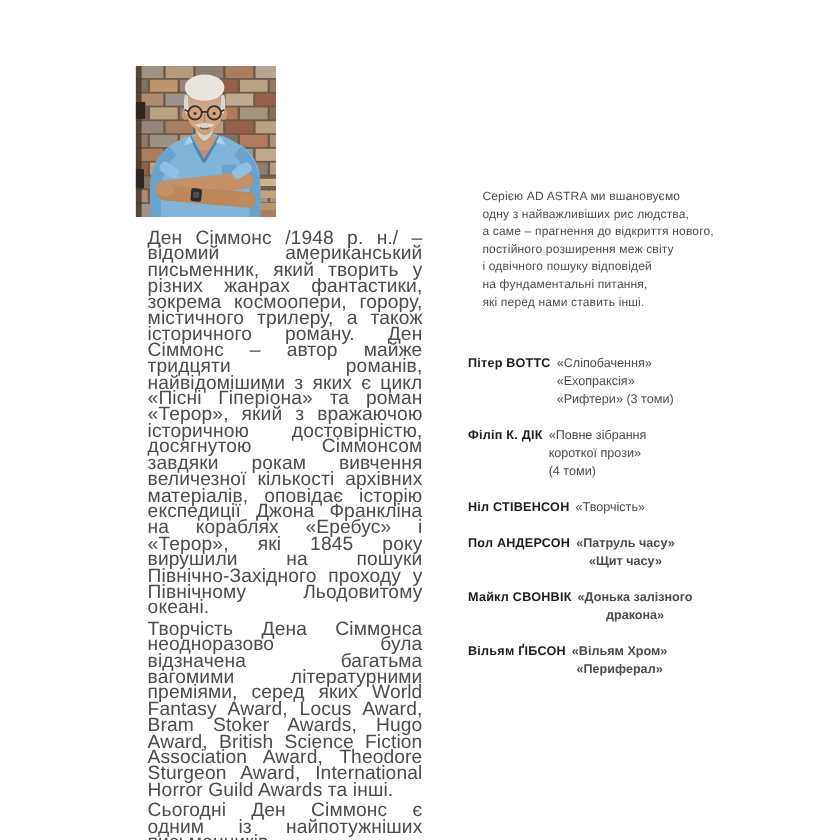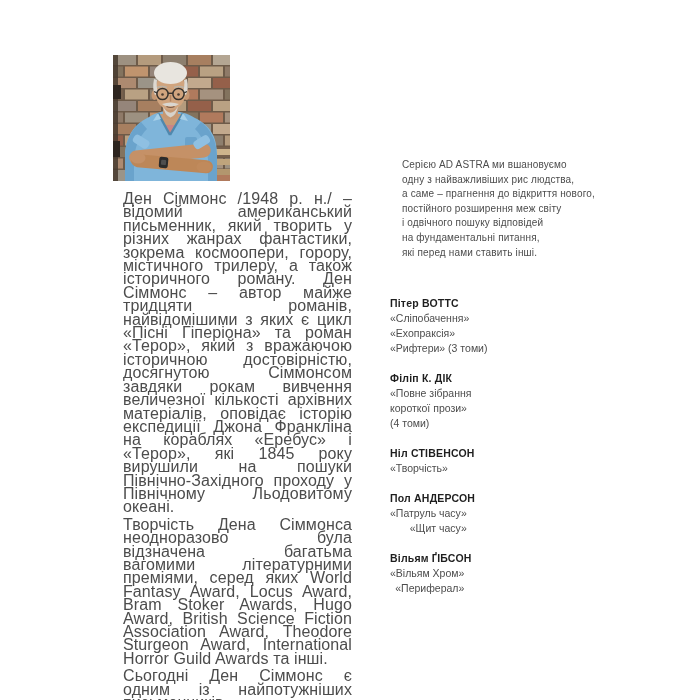--- a/index.html
+++ b/index.html
@@ -23,28 +23,28 @@
   .series {
     position: absolute; left: 402px; top: 158px; width: 220px;
     font-size: 10px; line-height: 14.6px; color: #4c4c4c;
     letter-spacing: 0.15px;
   }
   .series div { white-space: nowrap; }
   .catalog {
     position: absolute; left: 390px; top: 296px; width: 260px;
     font-size: 10.5px; line-height: 15px; color: #4c4c4c;
   }
-  .entry { display: flex; align-items: flex-start; margin-bottom: 15px; flex-direction: column; }
+  .entry { display: flex; align-items: flex-start; margin-bottom: 15px; }
   .entry .name {
     font-weight: bold; color: #1e1e1e; white-space: nowrap;
     margin-right: 5px; letter-spacing: 0.2px;
   }
   .entry .titles { display: inline-block; }
   .entry .titles .tl { white-space: nowrap; }
-  .entry .titles.center { text-align: right; }
+  .entry .titles.center { text-align: center; font-weight: bold; }
 </style>
 </head>
 <body>
 
 <div class="photo">
   <svg width="117" height="126" viewBox="0 0 117 126" xmlns="http://www.w3.org/2000/svg">
 
     <rect x="0" y="0" width="117" height="126" fill="#6e5b49"></rect>
 
     <g>
@@ -233,20 +233,27 @@
   </div>
 
   <div class="entry">
     <span class="name">Пол АНДЕРСОН</span>
     <span class="titles center">
       <div class="tl">«Патруль часу»</div>
       <div class="tl">«Щит часу»</div>
     </span>
   </div>
 
+  <div class="entry">
+    <span class="name">Майкл СВОНВІК</span>
+    <span class="titles center">
+      <div class="tl">«Донька залізного</div>
+      <div class="tl">дракона»</div>
+    </span>
+  </div>
 
   <div class="entry">
     <span class="name">Вільям ҐІБСОН</span>
     <span class="titles center">
       <div class="tl">«Вільям Хром»</div>
       <div class="tl">«Периферал»</div>
     </span>
   </div>
 
 </div>

